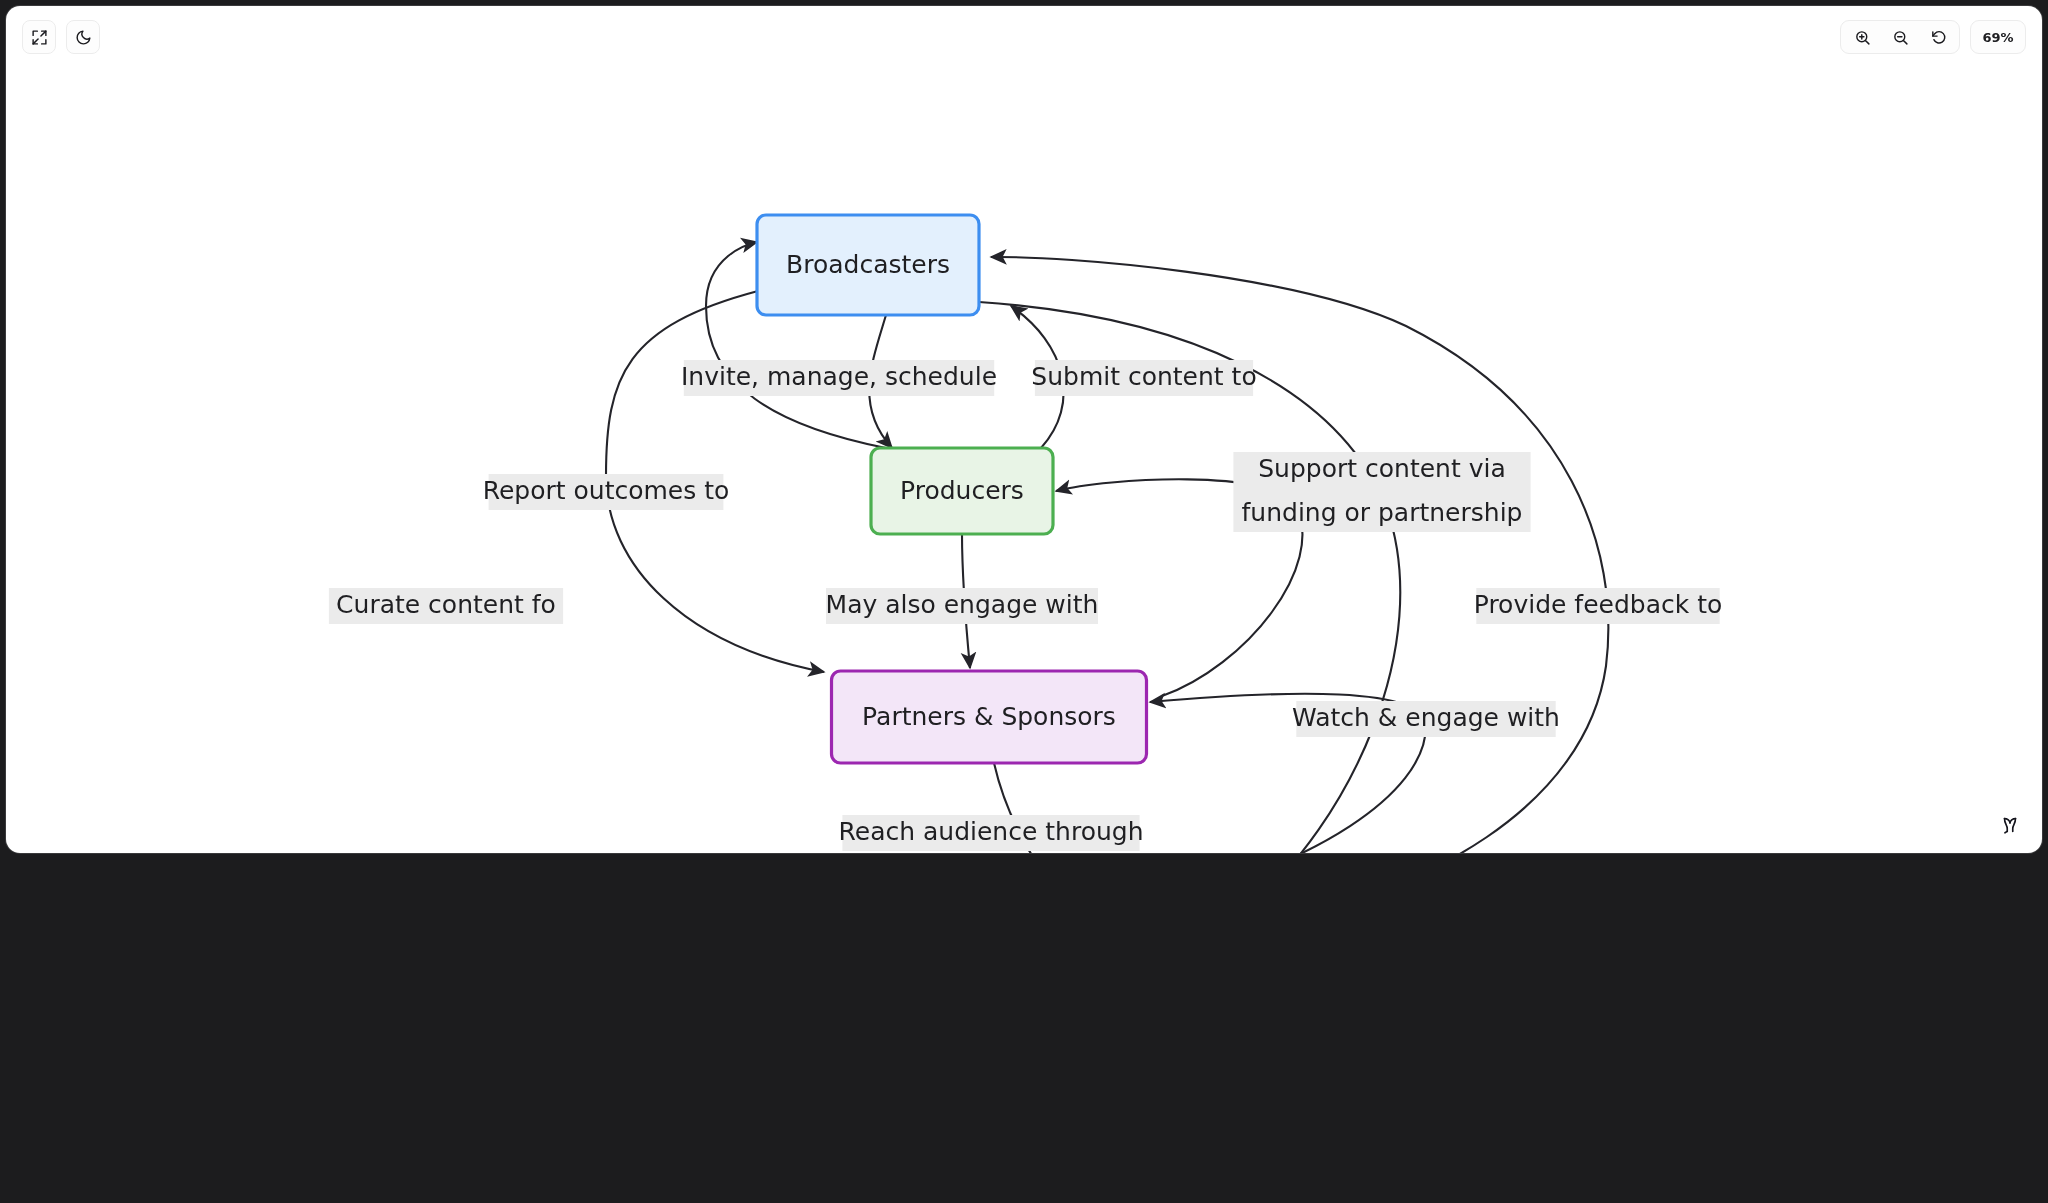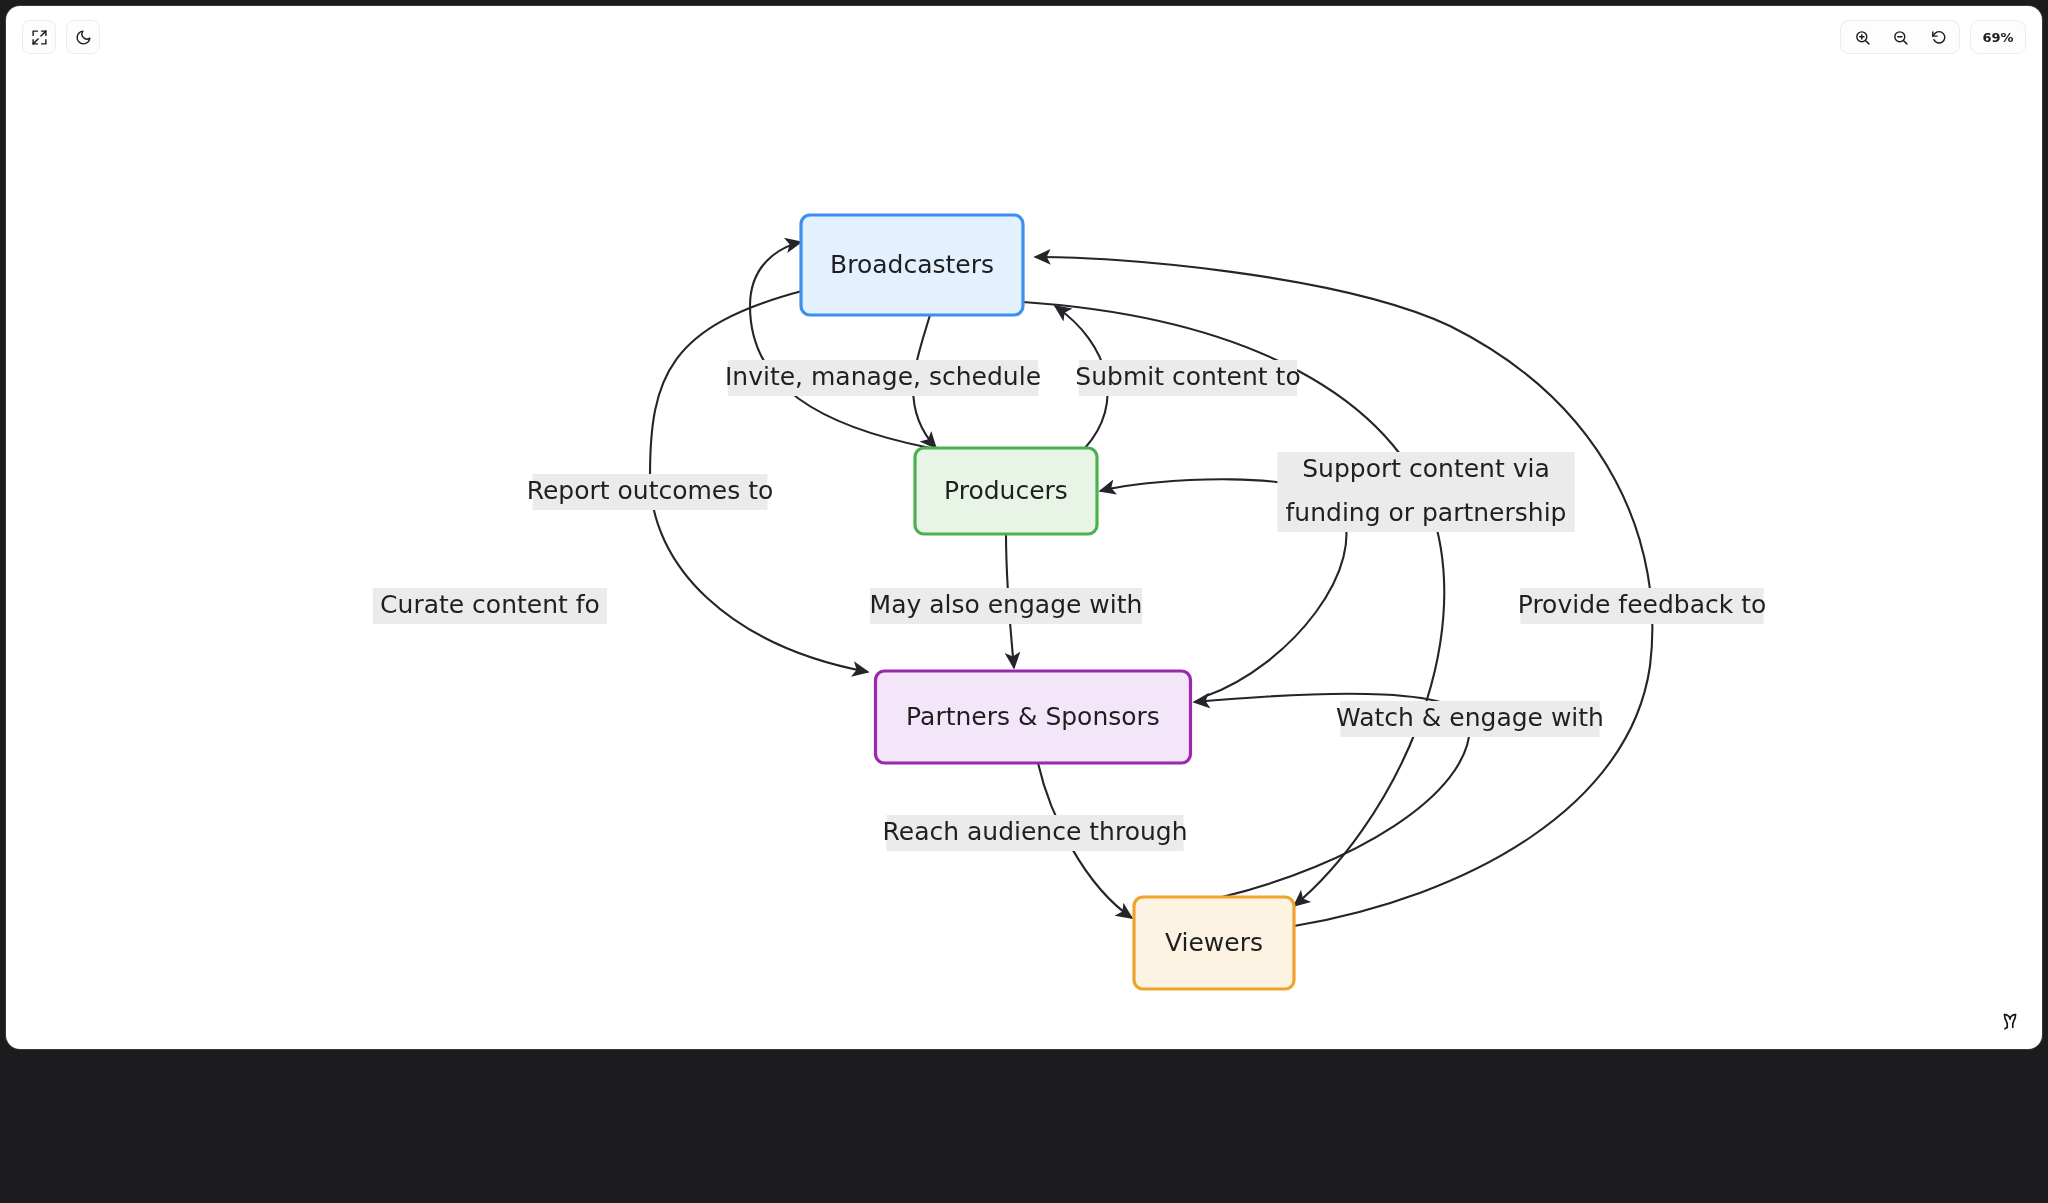--- a/index.html
+++ b/index.html
@@ -9,21 +9,21 @@
     width: 2048px;
     height: 1203px;
     overflow: hidden;
     font-family: "DejaVu Sans", sans-serif;
   }
   #app {
     position: absolute;
     left: 6px;
     top: 6px;
     width: 2036px;
-    height: 1043px;
+    height: 847px;
     background: #ffffff;
     border-radius: 14px;
     overflow: hidden;
     box-shadow: 0 0 0 1px #3a3a3c;
   }
 
   
   .toolbar {
     position: absolute;
     top: 14px;
@@ -89,21 +89,20 @@
     display: flex;
     align-items: center;
     justify-content: center;
     z-index: 20;
   }
 
   
   #canvas {
     position: absolute;
     inset: 0;
-    margin-left: 44px;
   }
   svg.graph { display: block; width: 2036px; height: 1191px; }
 
   .node-rect { stroke-width: 3.2; rx: 9; ry: 9; }
   .node-label {
     font-family: "DejaVu Sans", sans-serif;
     font-size: 25px;
     fill: #1f1f22;
     text-anchor: middle;
     dominant-baseline: middle;

